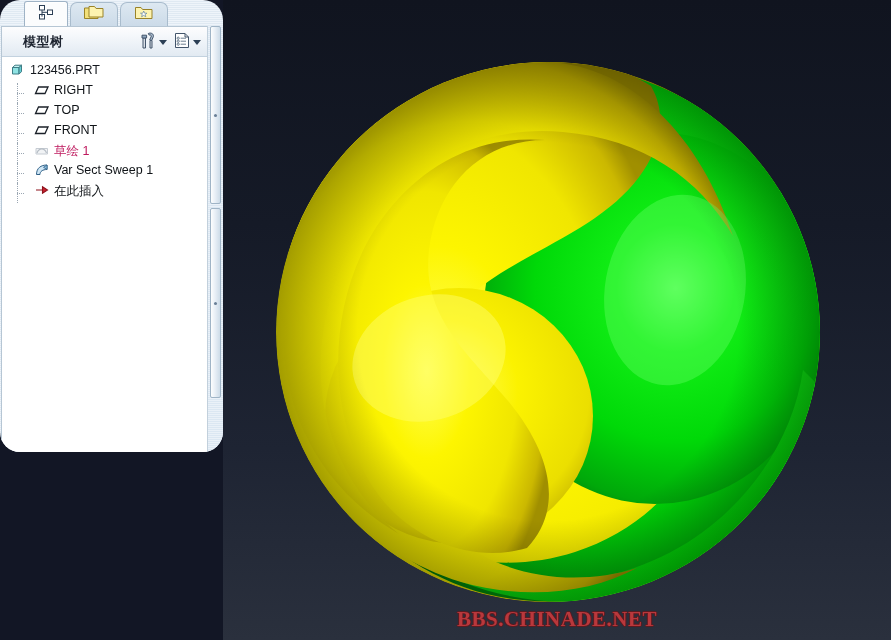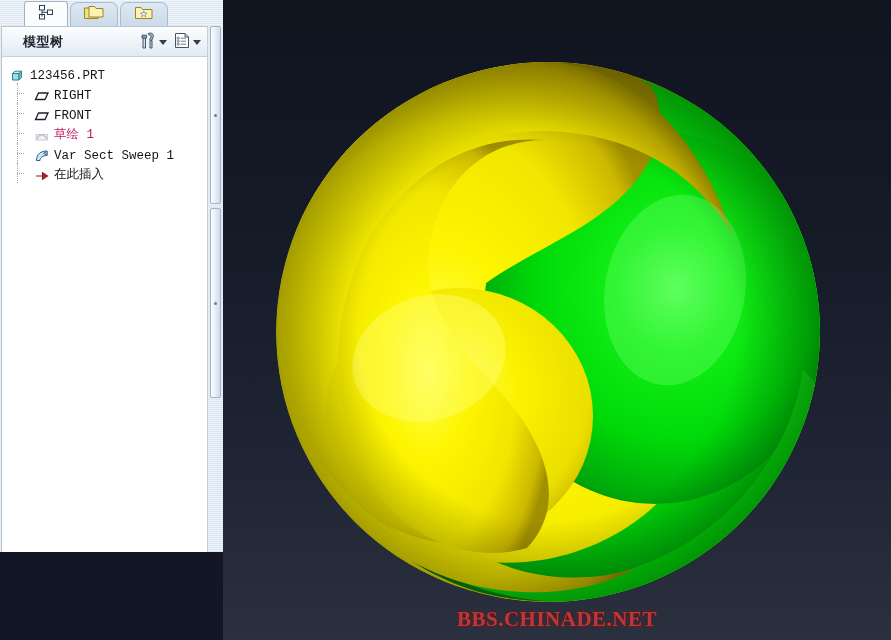--- a/index.html
+++ b/index.html
@@ -16,25 +16,26 @@
     height: 640px;
     overflow: hidden;
     background: #121625;
   }
 
   
   #sidebar {
     position: absolute;
     left: 0; top: 0;
     width: 223px;
-    height: 552px;
+    height: 452px;
     background:
       repeating-linear-gradient(0deg, #dfe9f2 0px, #dfe9f2 1px, #eef4fa 1px, #eef4fa 2px),
       #e6eef6;
     overflow: hidden;
+    border-radius: 20px;
   }
 
   
   #tabstrip {
     position: absolute;
     left: 0; top: 0;
     width: 223px;
     height: 27px;
   }
   .tab {
@@ -115,25 +116,24 @@
   
   #tree {
     position: relative;
     padding: 6px 0 0 0;
     font-size: 12px;
     color: #101418;
   }
   .node {
     position: relative;
     display: flex;
-    align-items: flex-end;
+    align-items: flex-start;
     height: 20px;
     padding-left: 8px;
     white-space: nowrap;
-    font-family: Liberation Mono, monospace;
   }
   .node .lbl {
     margin-left: 4px;
     font-size: 12.5px;
   }
   .node.root .lbl { color: #14181e; }
   .node.child { padding-left: 32px; }
   .node.dim .lbl { color: #be185d; }
   .guide {
     position: absolute;
@@ -325,20 +325,30 @@
           <span class="guide"></span>
           <span class="elbow"></span>
           <span class="ico">
             <svg width="16" height="14" viewBox="0 0 16 14">
               <path d="M4.5 4 L14 4 L11 10.5 L1.5 10.5 Z" fill="none" stroke="#1b2028" stroke-width="1.3"></path>
             </svg>
           </span>
           <span class="lbl">RIGHT</span>
         </div>
 
+        <div class="node child">
+          <span class="guide"></span>
+          <span class="elbow"></span>
+          <span class="ico">
+            <svg width="16" height="14" viewBox="0 0 16 14">
+              <path d="M4.5 4 L14 4 L11 10.5 L1.5 10.5 Z" fill="none" stroke="#1b2028" stroke-width="1.3"></path>
+            </svg>
+          </span>
+          <span class="lbl">TOP</span>
+        </div>
 
         <div class="node child">
           <span class="guide"></span>
           <span class="elbow"></span>
           <span class="ico">
             <svg width="16" height="14" viewBox="0 0 16 14">
               <path d="M4.5 4 L14 4 L11 10.5 L1.5 10.5 Z" fill="none" stroke="#1b2028" stroke-width="1.3"></path>
             </svg>
           </span>
           <span class="lbl">FRONT</span>

